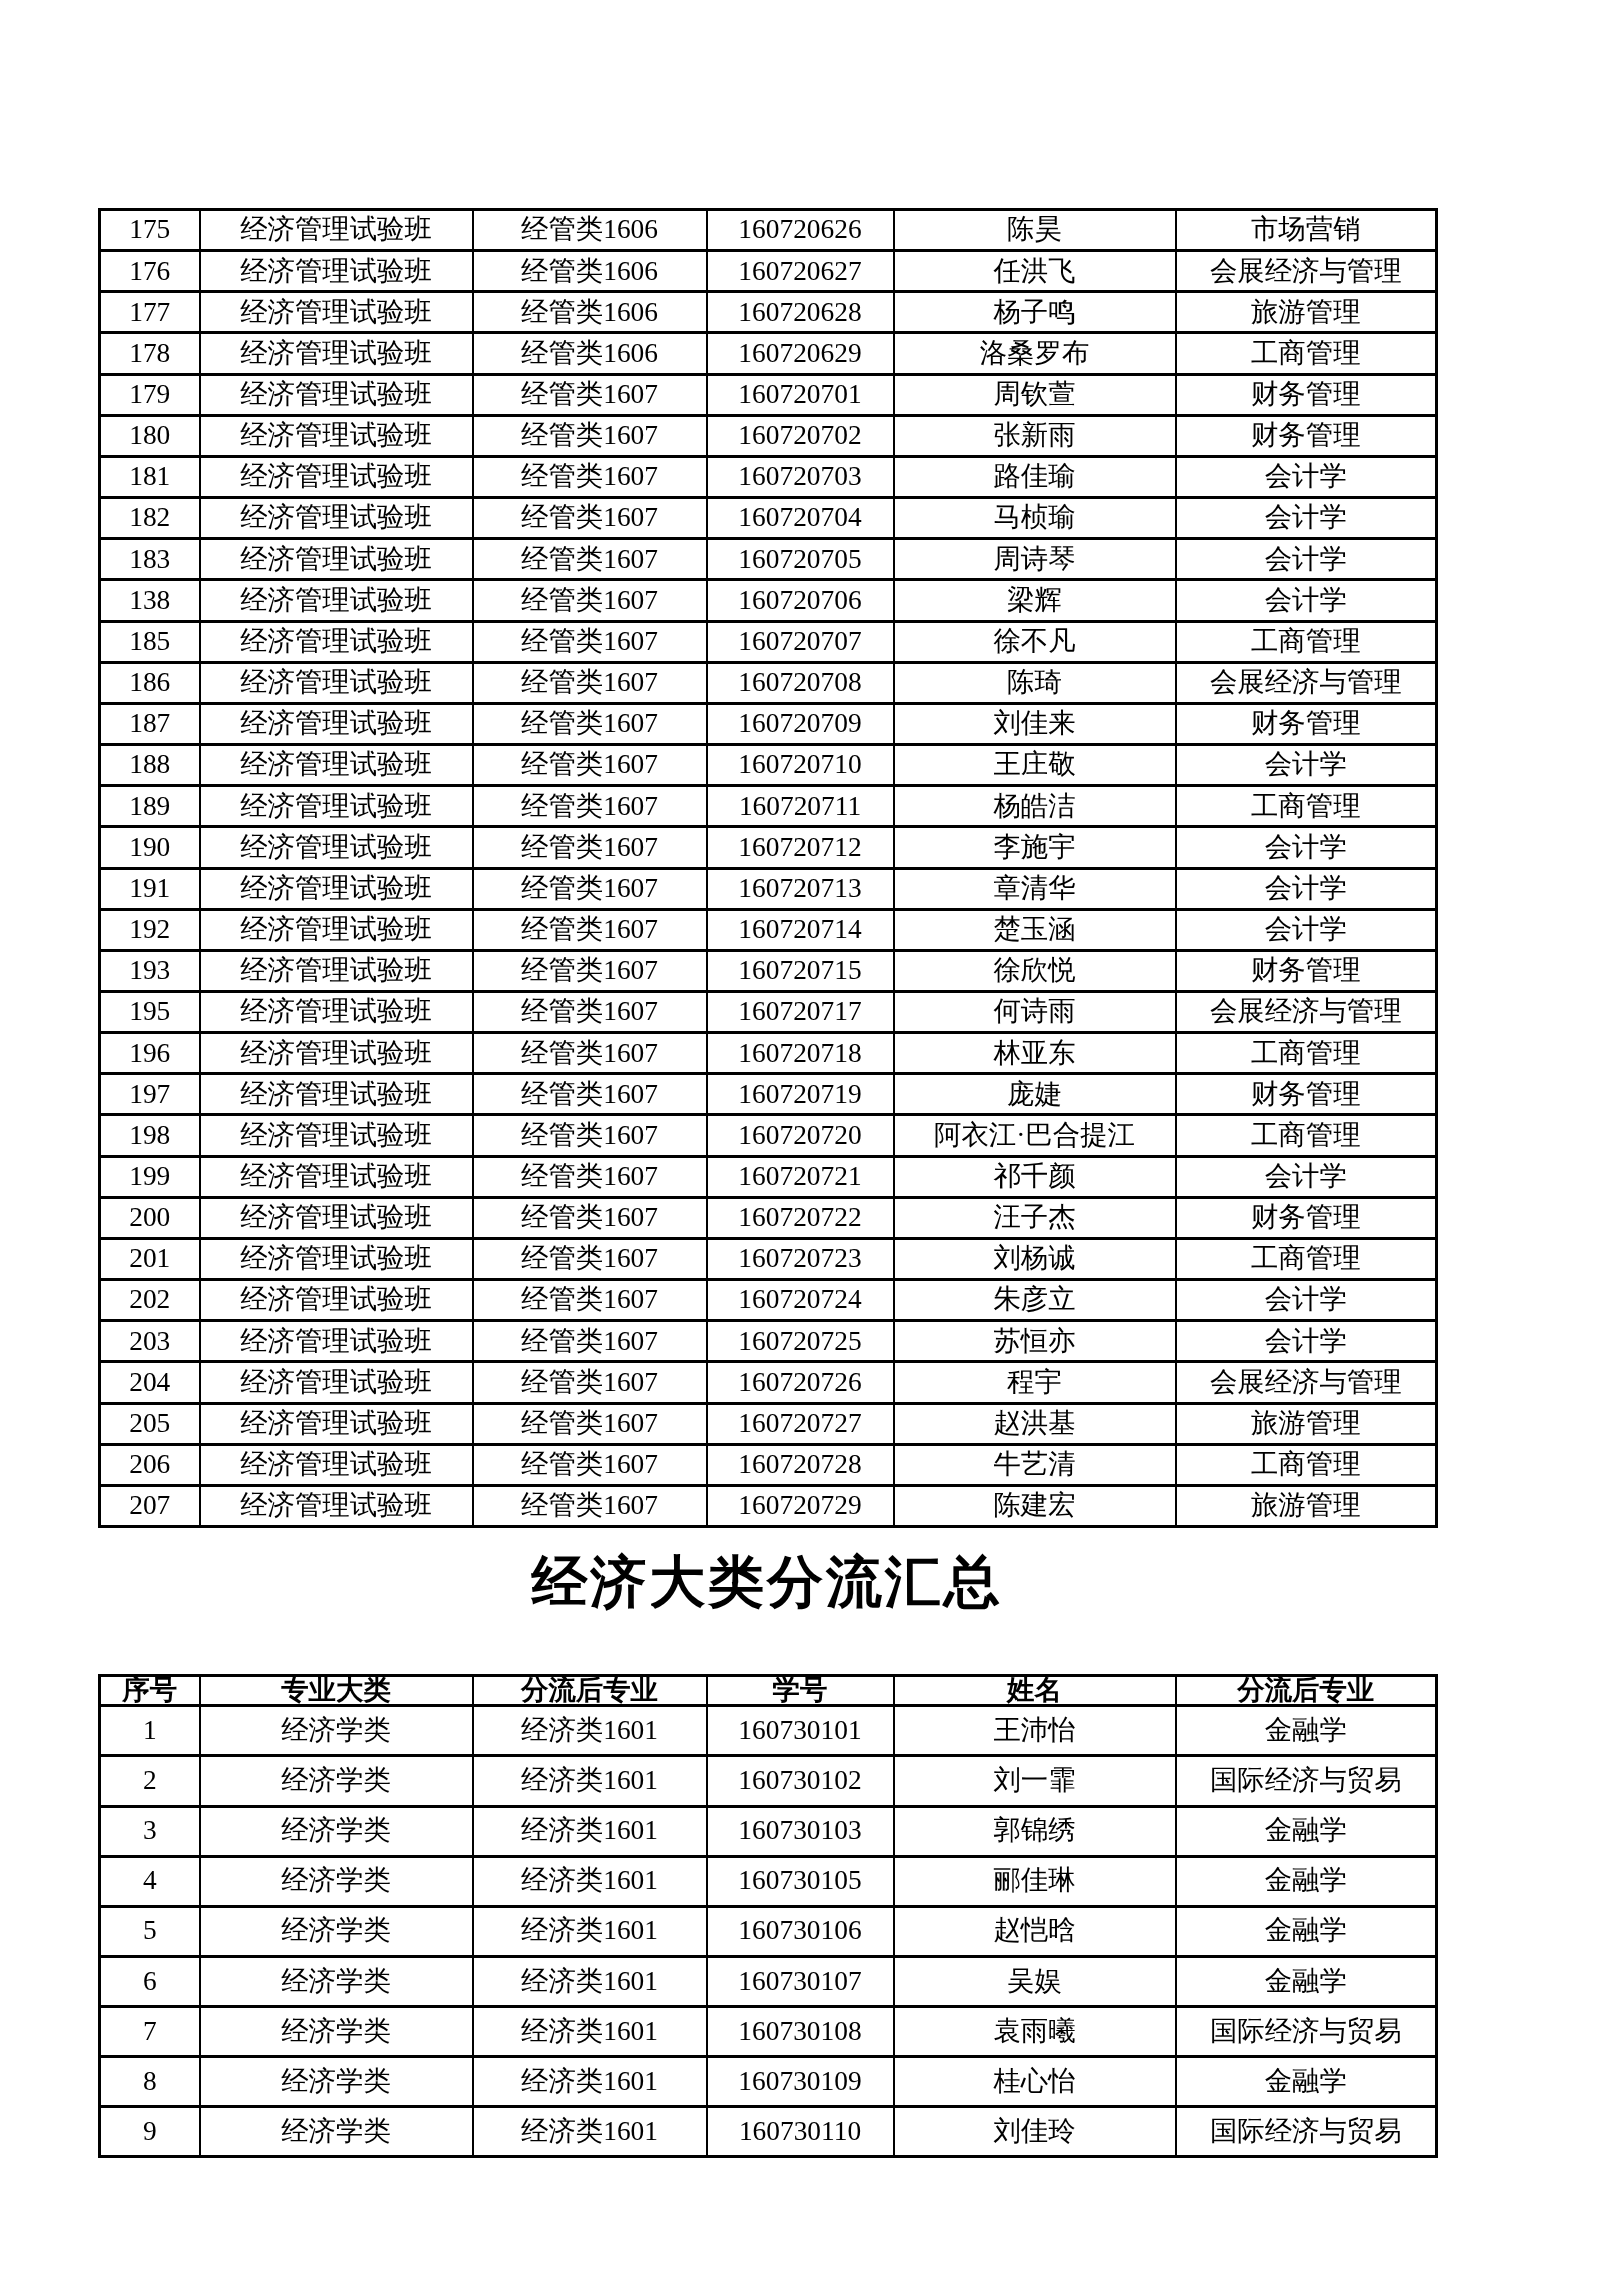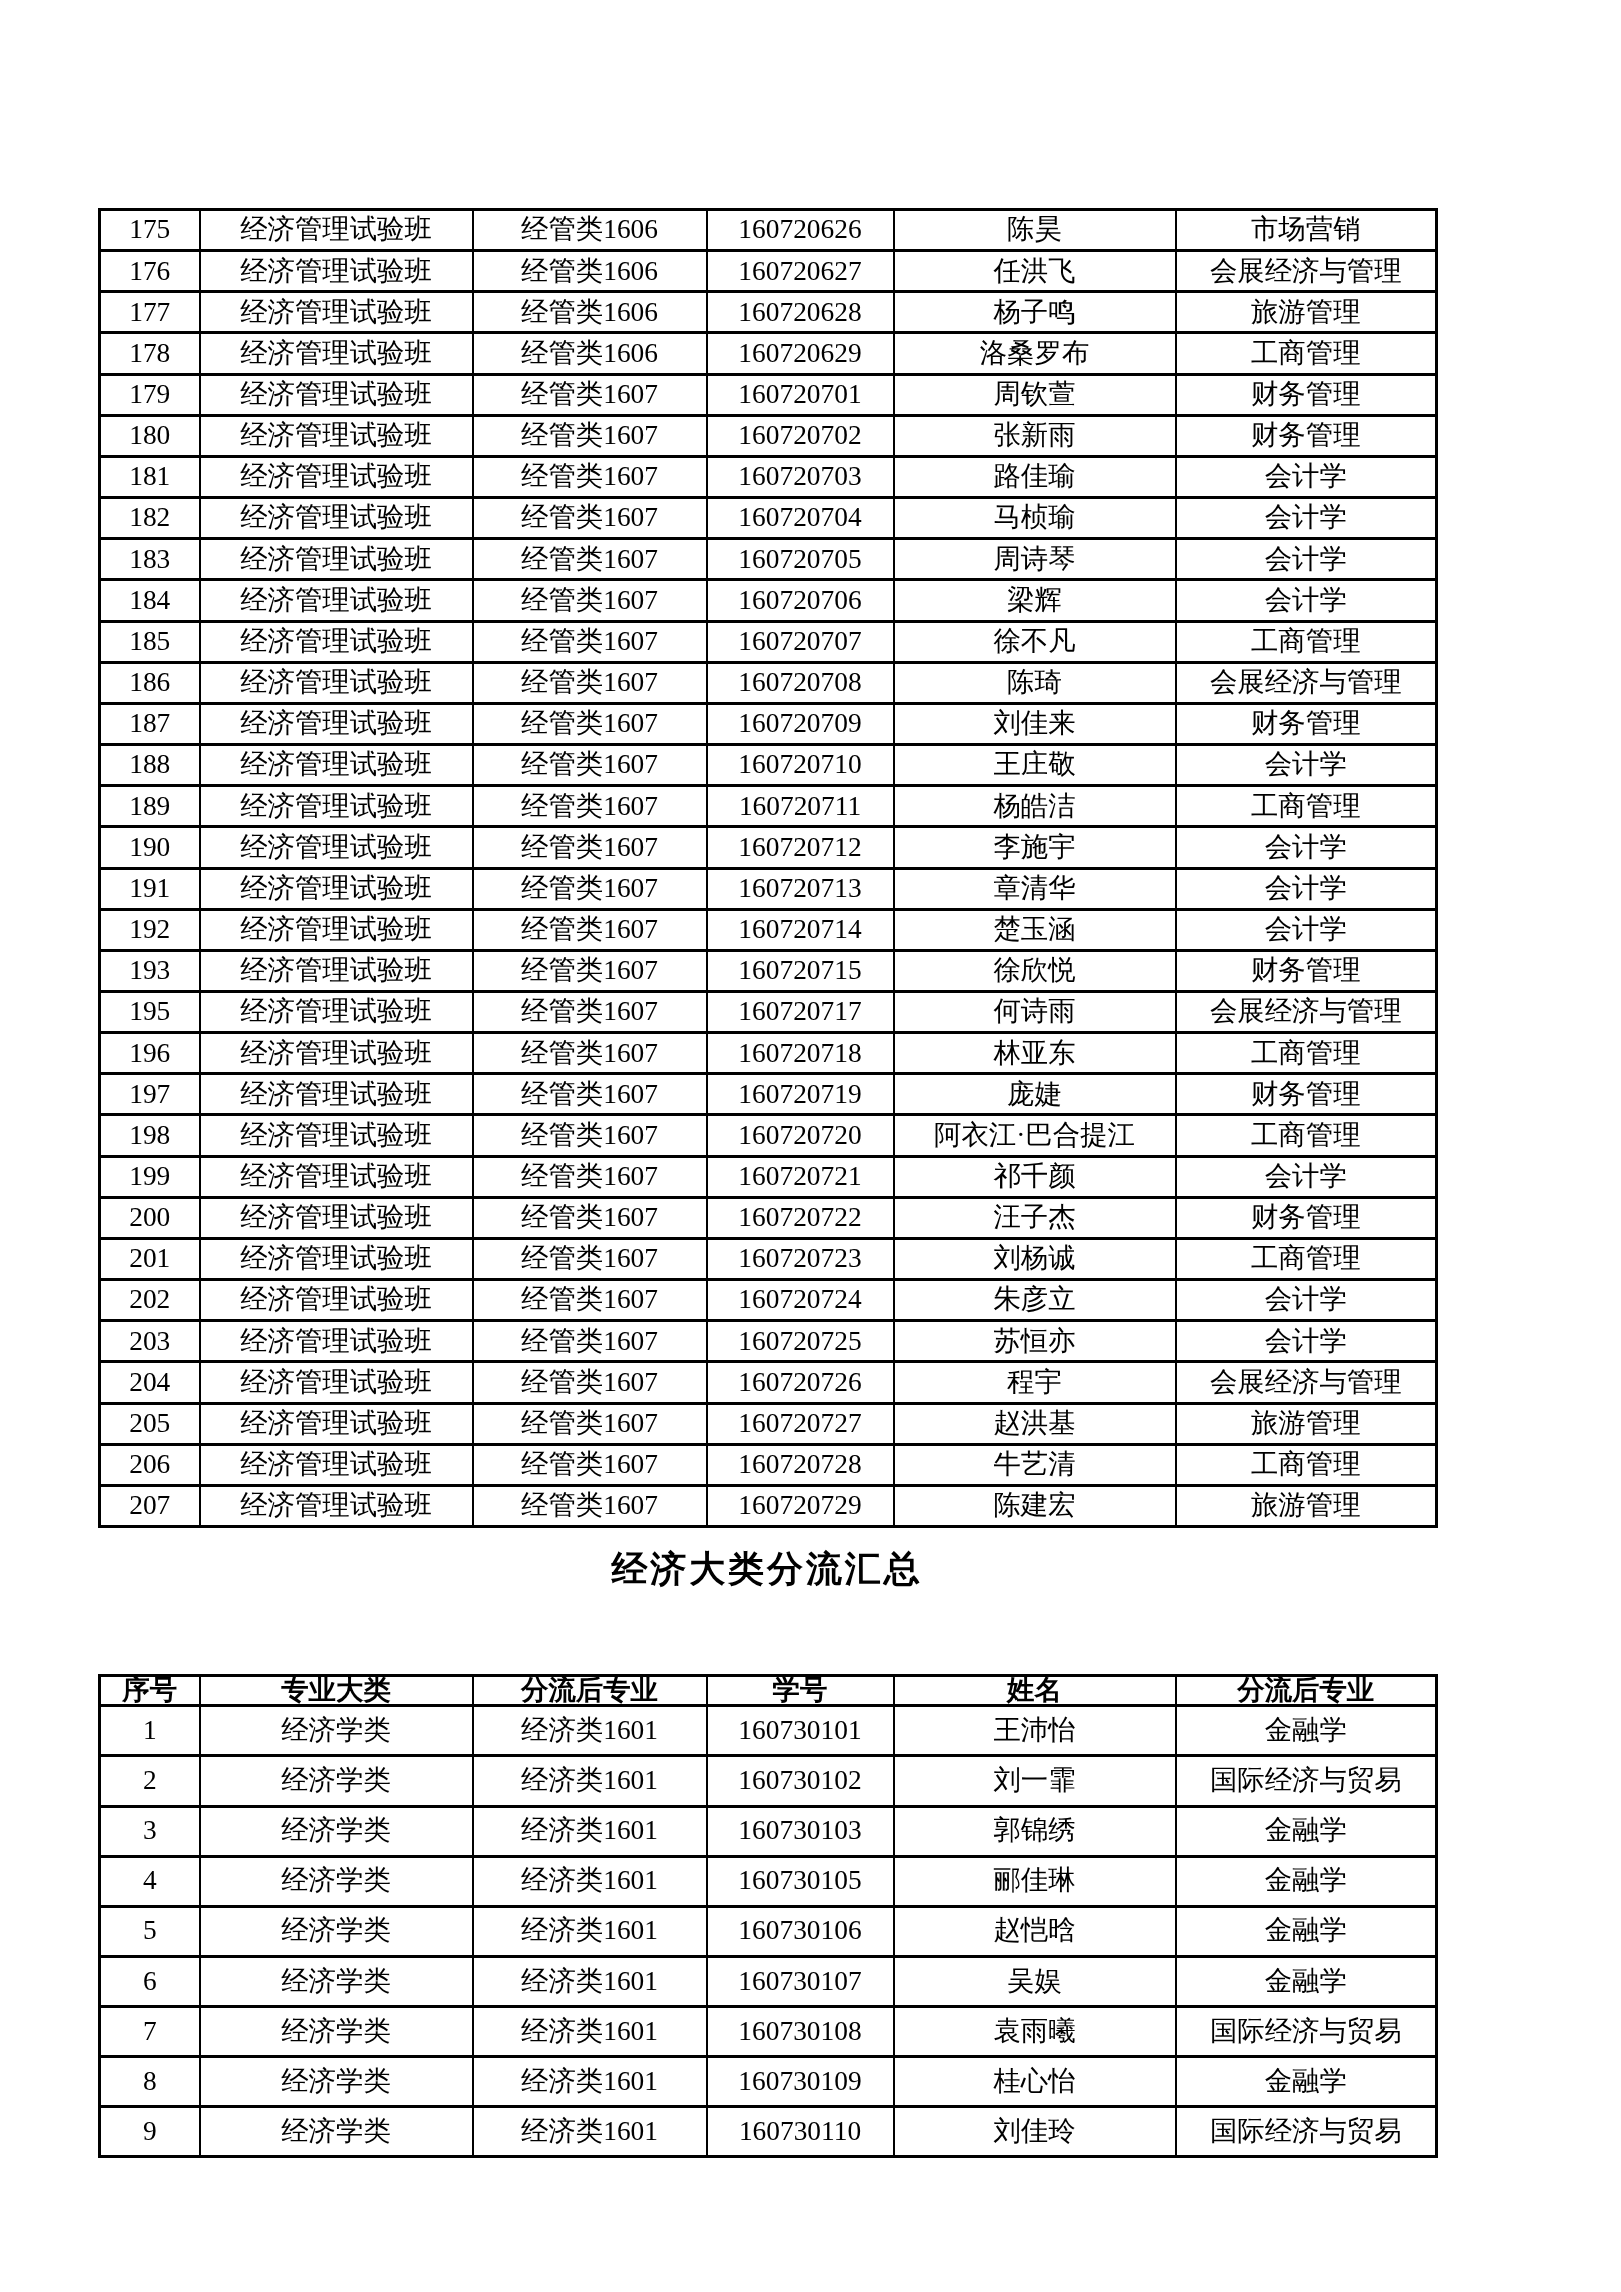--- a/index.html
+++ b/index.html
@@ -37,21 +37,21 @@
   #table-top { top: 208px; height: 1320px; }
   #table-summary { top: 1674px; height: 484px; }
   #table-summary thead th { font-weight: bold; }
   .section-title {
     position: absolute;
     left: 98px;
     top: 1547px;
     width: 1338px;
     margin: 0;
     text-align: center;
-    font-size: 36px;
+    font-size: 56px;
     font-weight: bold;
     letter-spacing: 2.9px;
     line-height: 1.25;
     font-family: "Liberation Serif", "DejaVu Serif", serif;
   }
 </style>
 </head>
 <body>
 
 <div class="page">
@@ -132,21 +132,21 @@
         </tr>
         <tr>
           <td>183</td>
           <td>经济管理试验班</td>
           <td>经管类1607</td>
           <td>160720705</td>
           <td>周诗琴</td>
           <td>会计学</td>
         </tr>
         <tr>
-          <td>184</td>
+          <td>138</td>
           <td>经济管理试验班</td>
           <td>经管类1607</td>
           <td>160720706</td>
           <td>梁辉</td>
           <td>会计学</td>
         </tr>
         <tr>
           <td>185</td>
           <td>经济管理试验班</td>
           <td>经管类1607</td>

